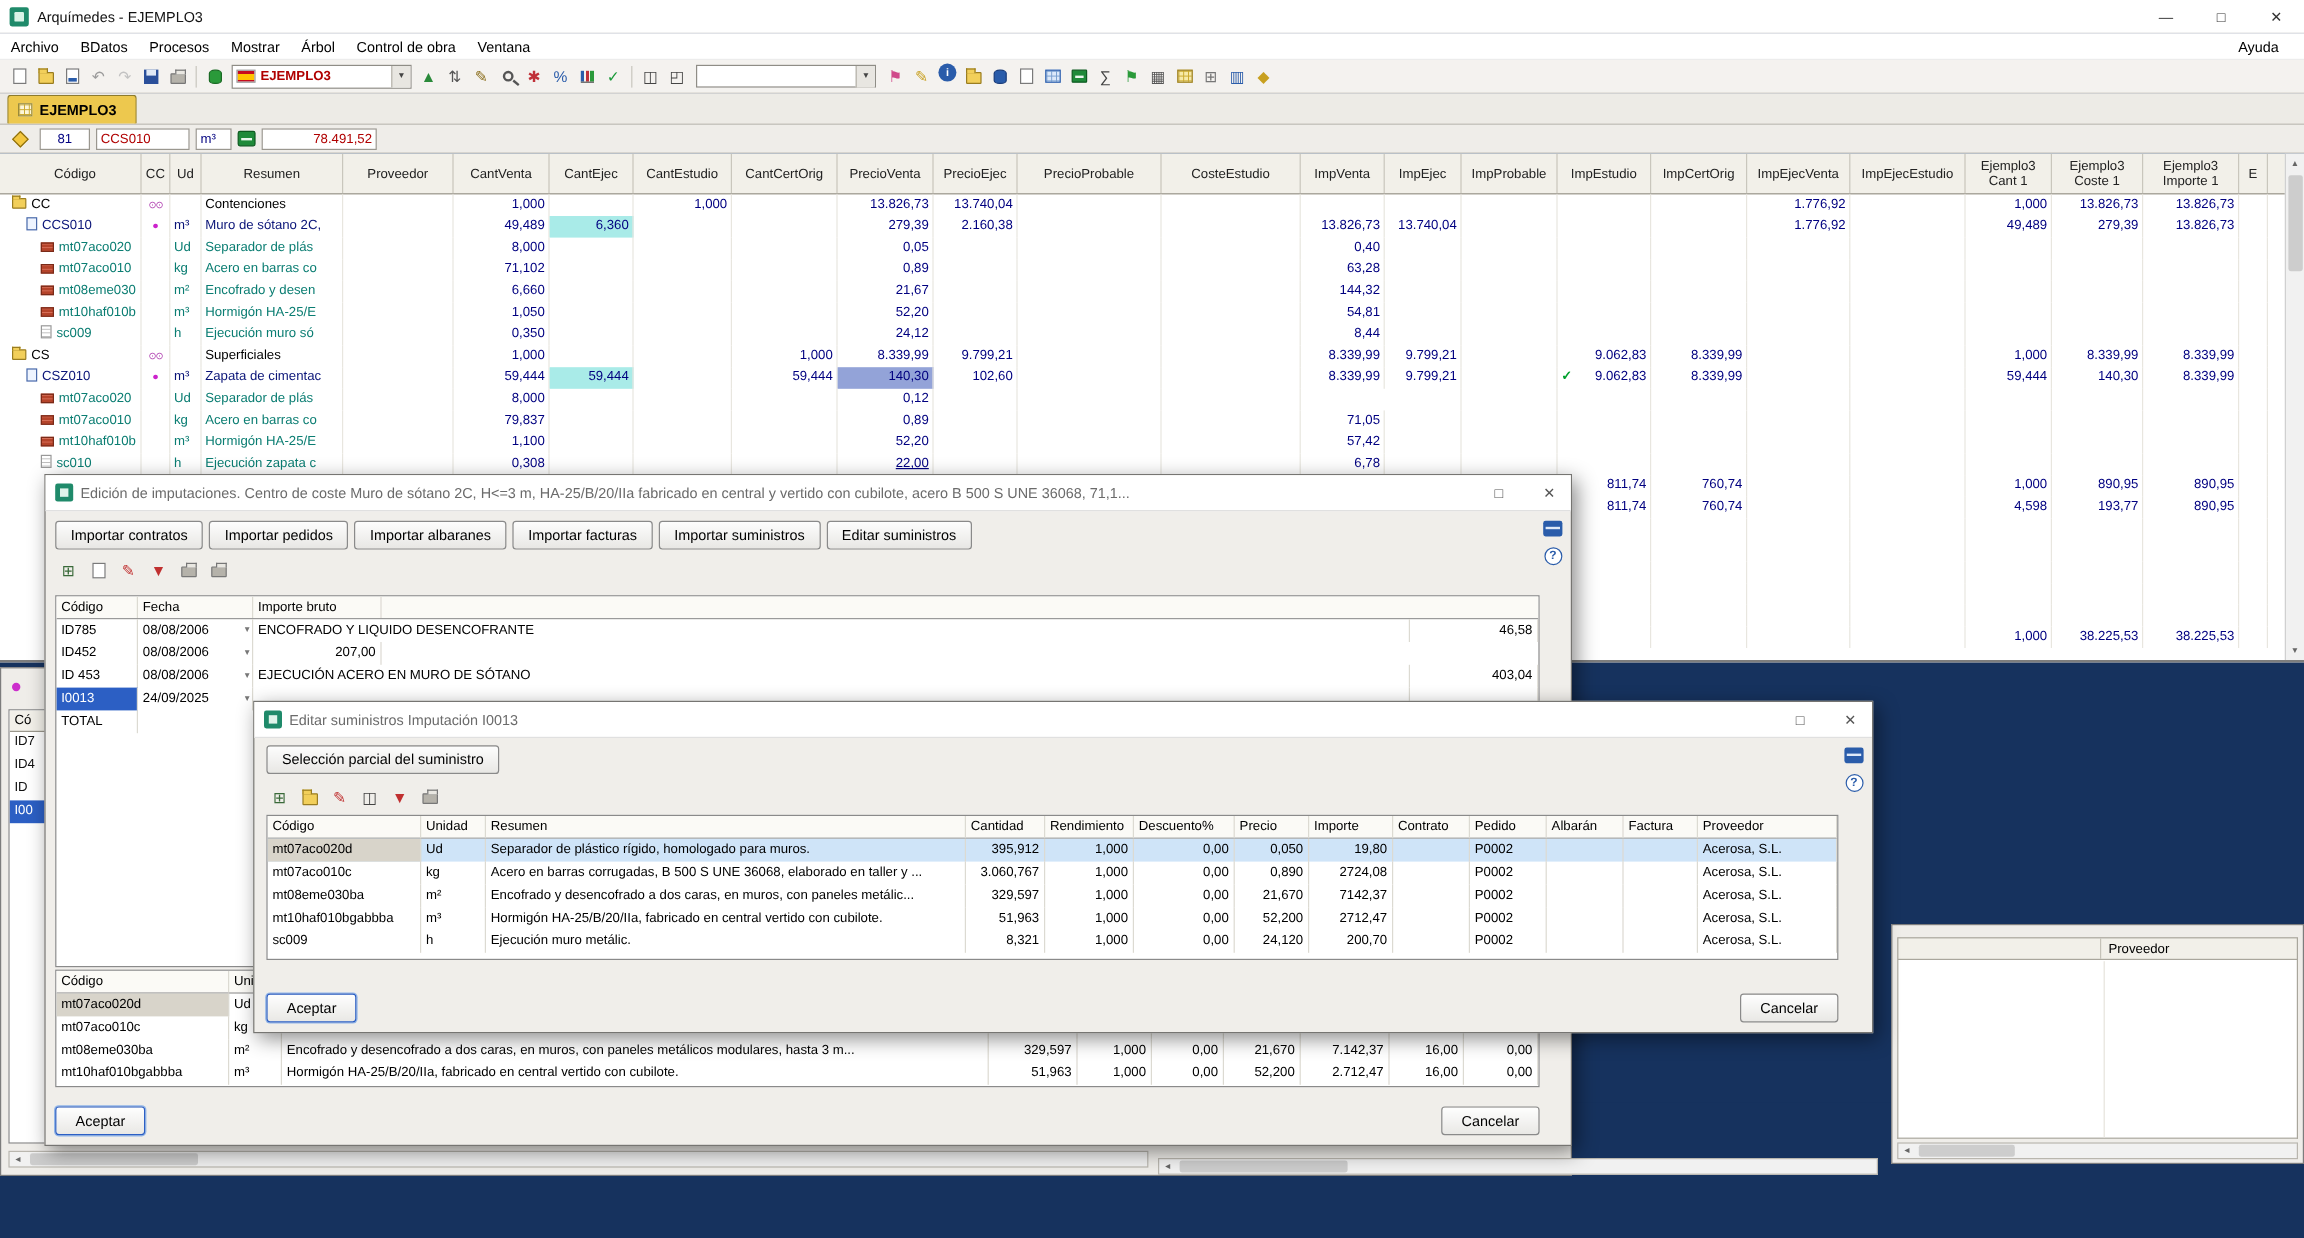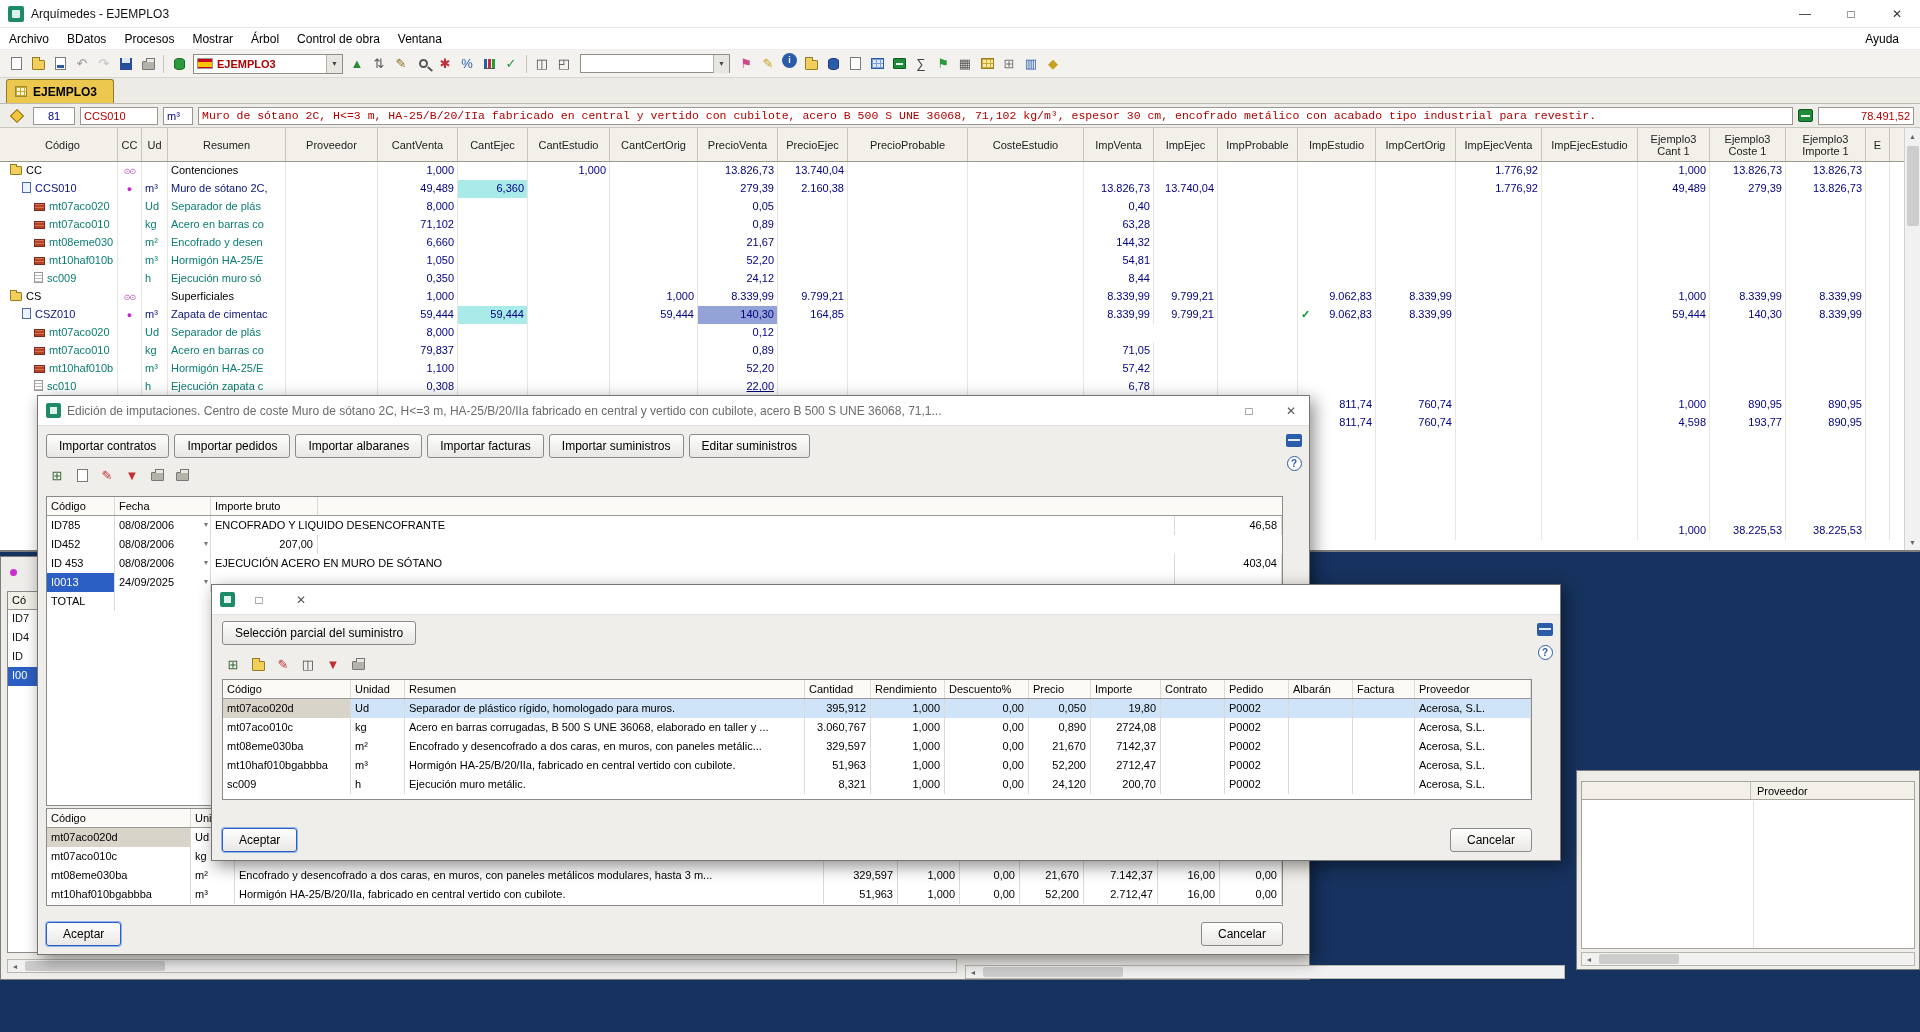--- a/index.html
+++ b/index.html
@@ -254,21 +254,20 @@
       <i class="tabgrid"></i>
       <span>EJEMPLO3</span>
     </span>
   </div>
 
   <div class="editbar">
     <span class="diamond"></span>
     <input class="ebox e-num" readonly="" value="81" style="">
     <input class="ebox e-code" readonly="" value="CCS010" style="">
     <input class="ebox e-ud" readonly="" value="m³" style="">
-    <input class="ebox e-desc" readonly="" value="Muro de sótano 2C, H&lt;=3 m, HA-25/B/20/IIa fabricado en central y vertido con cubilote, acero B 500 S UNE 36068, 71,102 kg/m³, espesor 30 cm, encofrado metálico con acabado tipo industrial para revestir." style="">
     <span class="bookico"></span>
     <input class="ebox e-total" readonly="" value="78.491,52" style="">
   </div>
 
   <div class="mdi">
 
     <div class="twin">
       <div class="thead" id="thead">
           <div class="th" style="width: 110px;">Código</div>
           <div class="th" style="width: 24px;">CC</div>
@@ -511,21 +510,21 @@
             <div class="tc" style="width: 110px; padding-left: 14px;"><i class="rowico ic-part"></i><span class="txt">CSZ010</span></div>
             <div class="tc" style="width: 24px; text-align: center;"><span class="dotp">●</span></div>
             <div class="tc txt" style="width: 26px;">m³</div>
             <div class="tc txt" style="width: 118px;">Zapata de cimentac</div>
             <div class="tc" style="width: 92px;"></div>
             <div class="tc num" style="width: 80px;">59,444</div>
             <div class="tc num hl-cyan" style="width: 70px;">59,444</div>
             <div class="tc num" style="width: 82px;"></div>
             <div class="tc num" style="width: 88px;">59,444</div>
             <div class="tc num hl-sel" style="width: 80px;">140,30</div>
-            <div class="tc num" style="width: 70px;">164,85</div>
+            <div class="tc num" style="width: 70px;">102,60</div>
             <div class="tc num" style="width: 120px;"></div>
             <div class="tc num" style="width: 116px;"></div>
             <div class="tc num" style="width: 70px;">8.339,99</div>
             <div class="tc num" style="width: 64px;">9.799,21</div>
             <div class="tc num" style="width: 80px;"></div>
             <div class="tc num" style="width: 78px;">9.062,83<span class="chk">✓</span></div>
             <div class="tc num" style="width: 80px;">8.339,99</div>
             <div class="tc num" style="width: 86px;"></div>
             <div class="tc num" style="width: 96px;"></div>
             <div class="tc num" style="width: 72px;">59,444</div>
@@ -1014,20 +1013,21 @@
             <div class="dcell r" style="width: 62px;">0,00</div>
           </div>
         </div>
       <button class="btn focus" style="left:8px;bottom:8px">Aceptar</button>
       <button class="btn" style="right:26px;bottom:8px">Cancelar</button>
     </div>
 
     <div class="dlg" style="left:211px;top:456px;width:1350px;height:277px">
       <div class="dtitle">
         <span class="dico"></span>
+        <span class="dtext">Editar suministros Imputación I0013</span>
         <span class="dbtn">□</span>
         <span class="dbtn">✕</span>
       </div>
       <div class="helpcol">
         <span class="hbook"></span>
         <span class="hq">?</span>
       </div>
       <button class="d2partial">Selección parcial del suministro</button>
       <div id="d2tools" class="dtools">
           <span class="tbi" style="color: rgb(58, 106, 58);">⊞</span>

